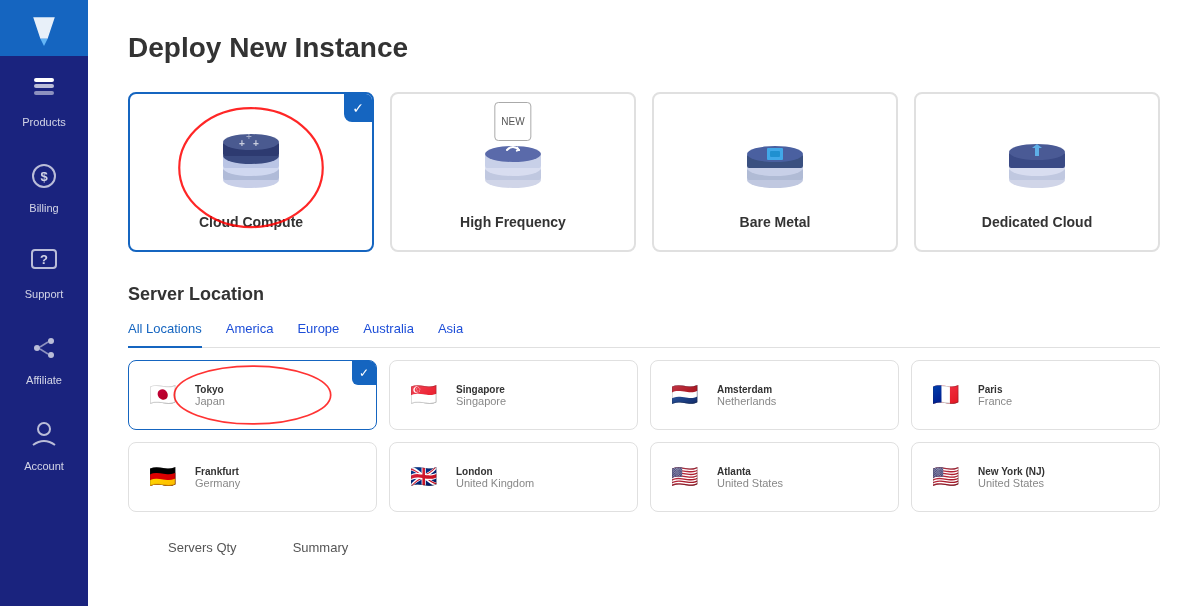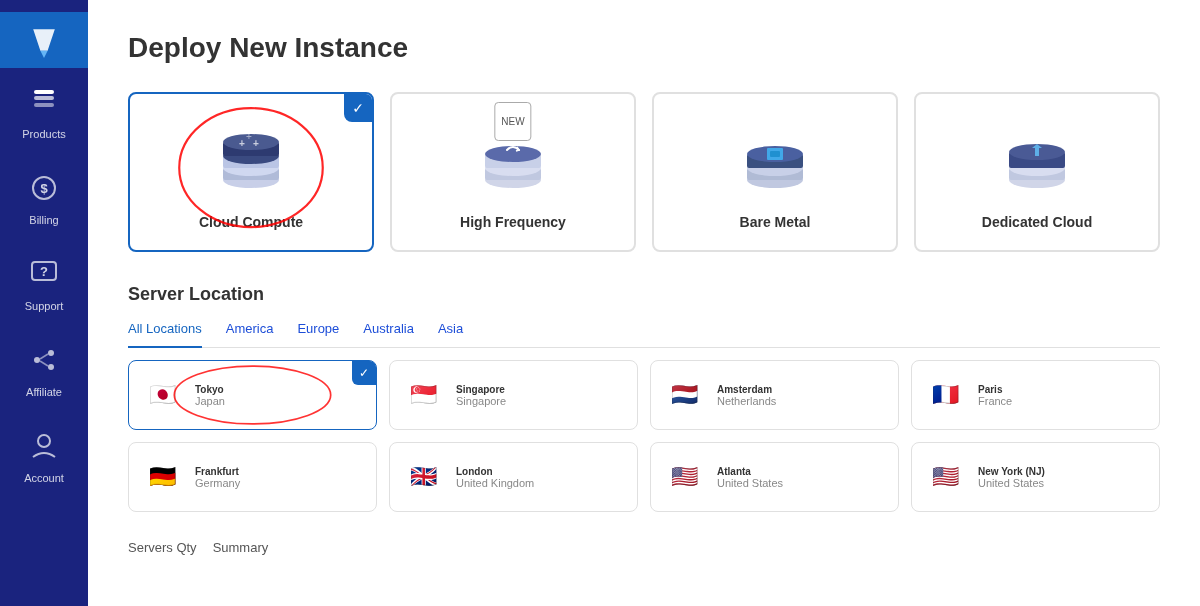--- a/index.html
+++ b/index.html
@@ -5,21 +5,21 @@
     * { box-sizing: border-box; margin: 0; padding: 0; }
     body { font-family: -apple-system, BlinkMacSystemFont, 'Segoe UI', sans-serif; display: flex; height: 606px; overflow: hidden; background: #f5f6fa; }
 
     
     .sidebar {
       width: 88px;
       background: #1a237e;
       display: flex;
       flex-direction: column;
       align-items: flex-start;
-      padding-top: 12px;
+      padding-top: 0;
       flex-shrink: 0;
     }
     .sidebar-logo {
       width: 88px;
       height: 56px;
       display: flex;
       align-items: center;
       justify-content: center;
       background: #1565c0;
     }
@@ -189,20 +189,21 @@
     
     .bottom-hint {
       display: flex;
       gap: 16px;
       margin-top: 16px;
       padding-top: 12px;
     }
     .bottom-label {
       font-size: 13px;
       color: #555;
+      margin-left: 40px;
     }
   </style>
 </head>
 <body>
 
 <nav class="sidebar">
   <div class="sidebar-logo">
     <svg viewBox="0 0 40 40" xmlns="http://www.w3.org/2000/svg">
       <polygon points="8,8 32,8 24,32 16,32" fill="white" opacity="0.9"></polygon>
       <polygon points="16,32 24,32 20,40" fill="#64b5f6"></polygon>

